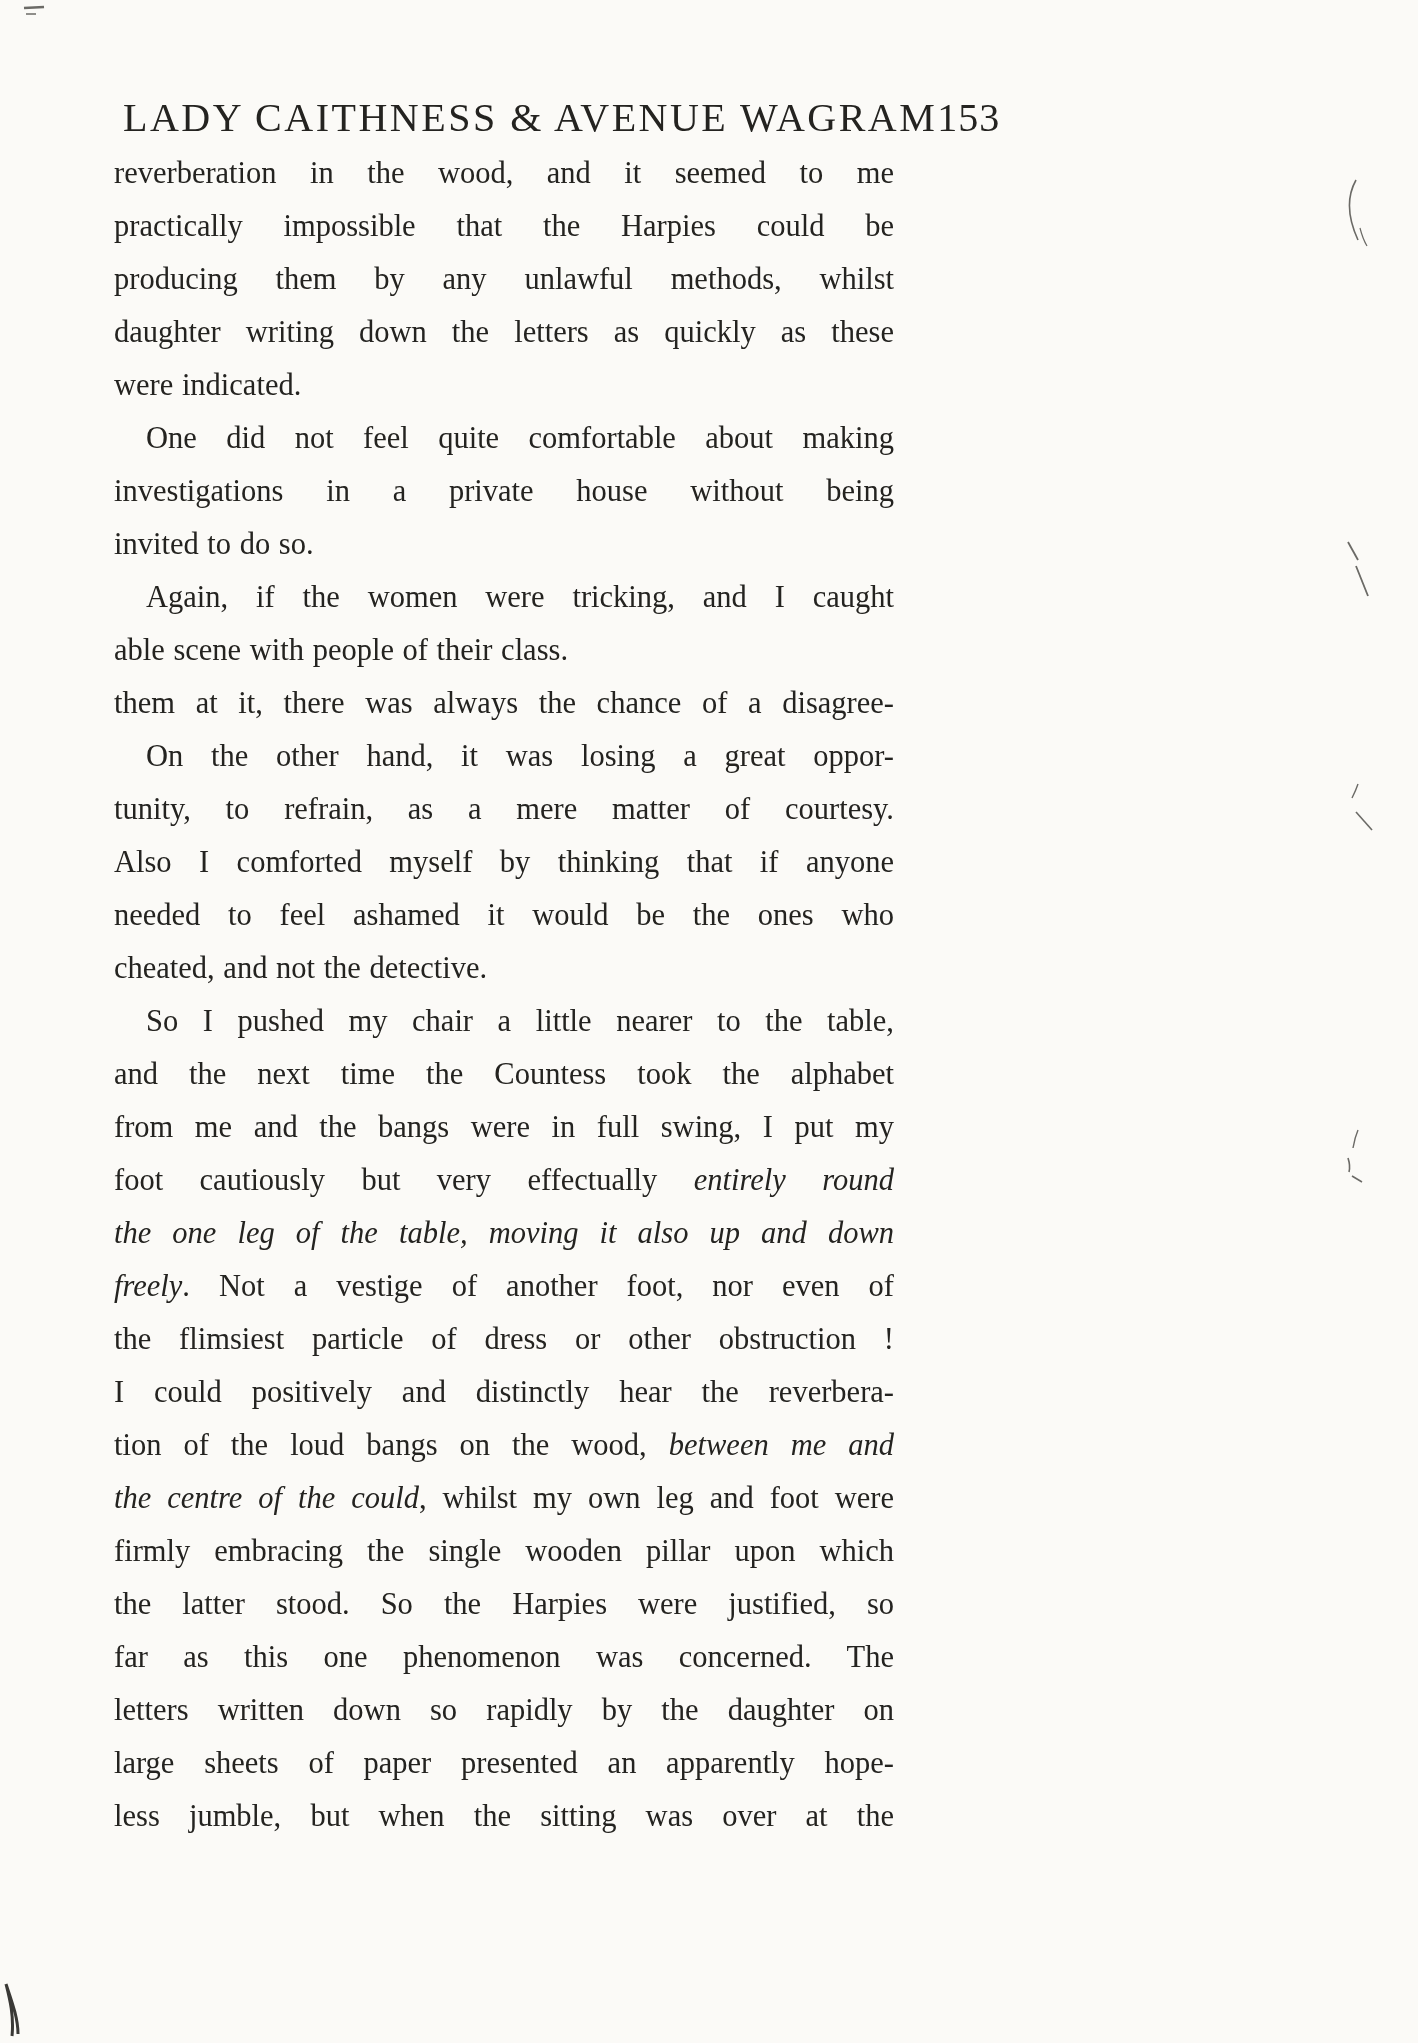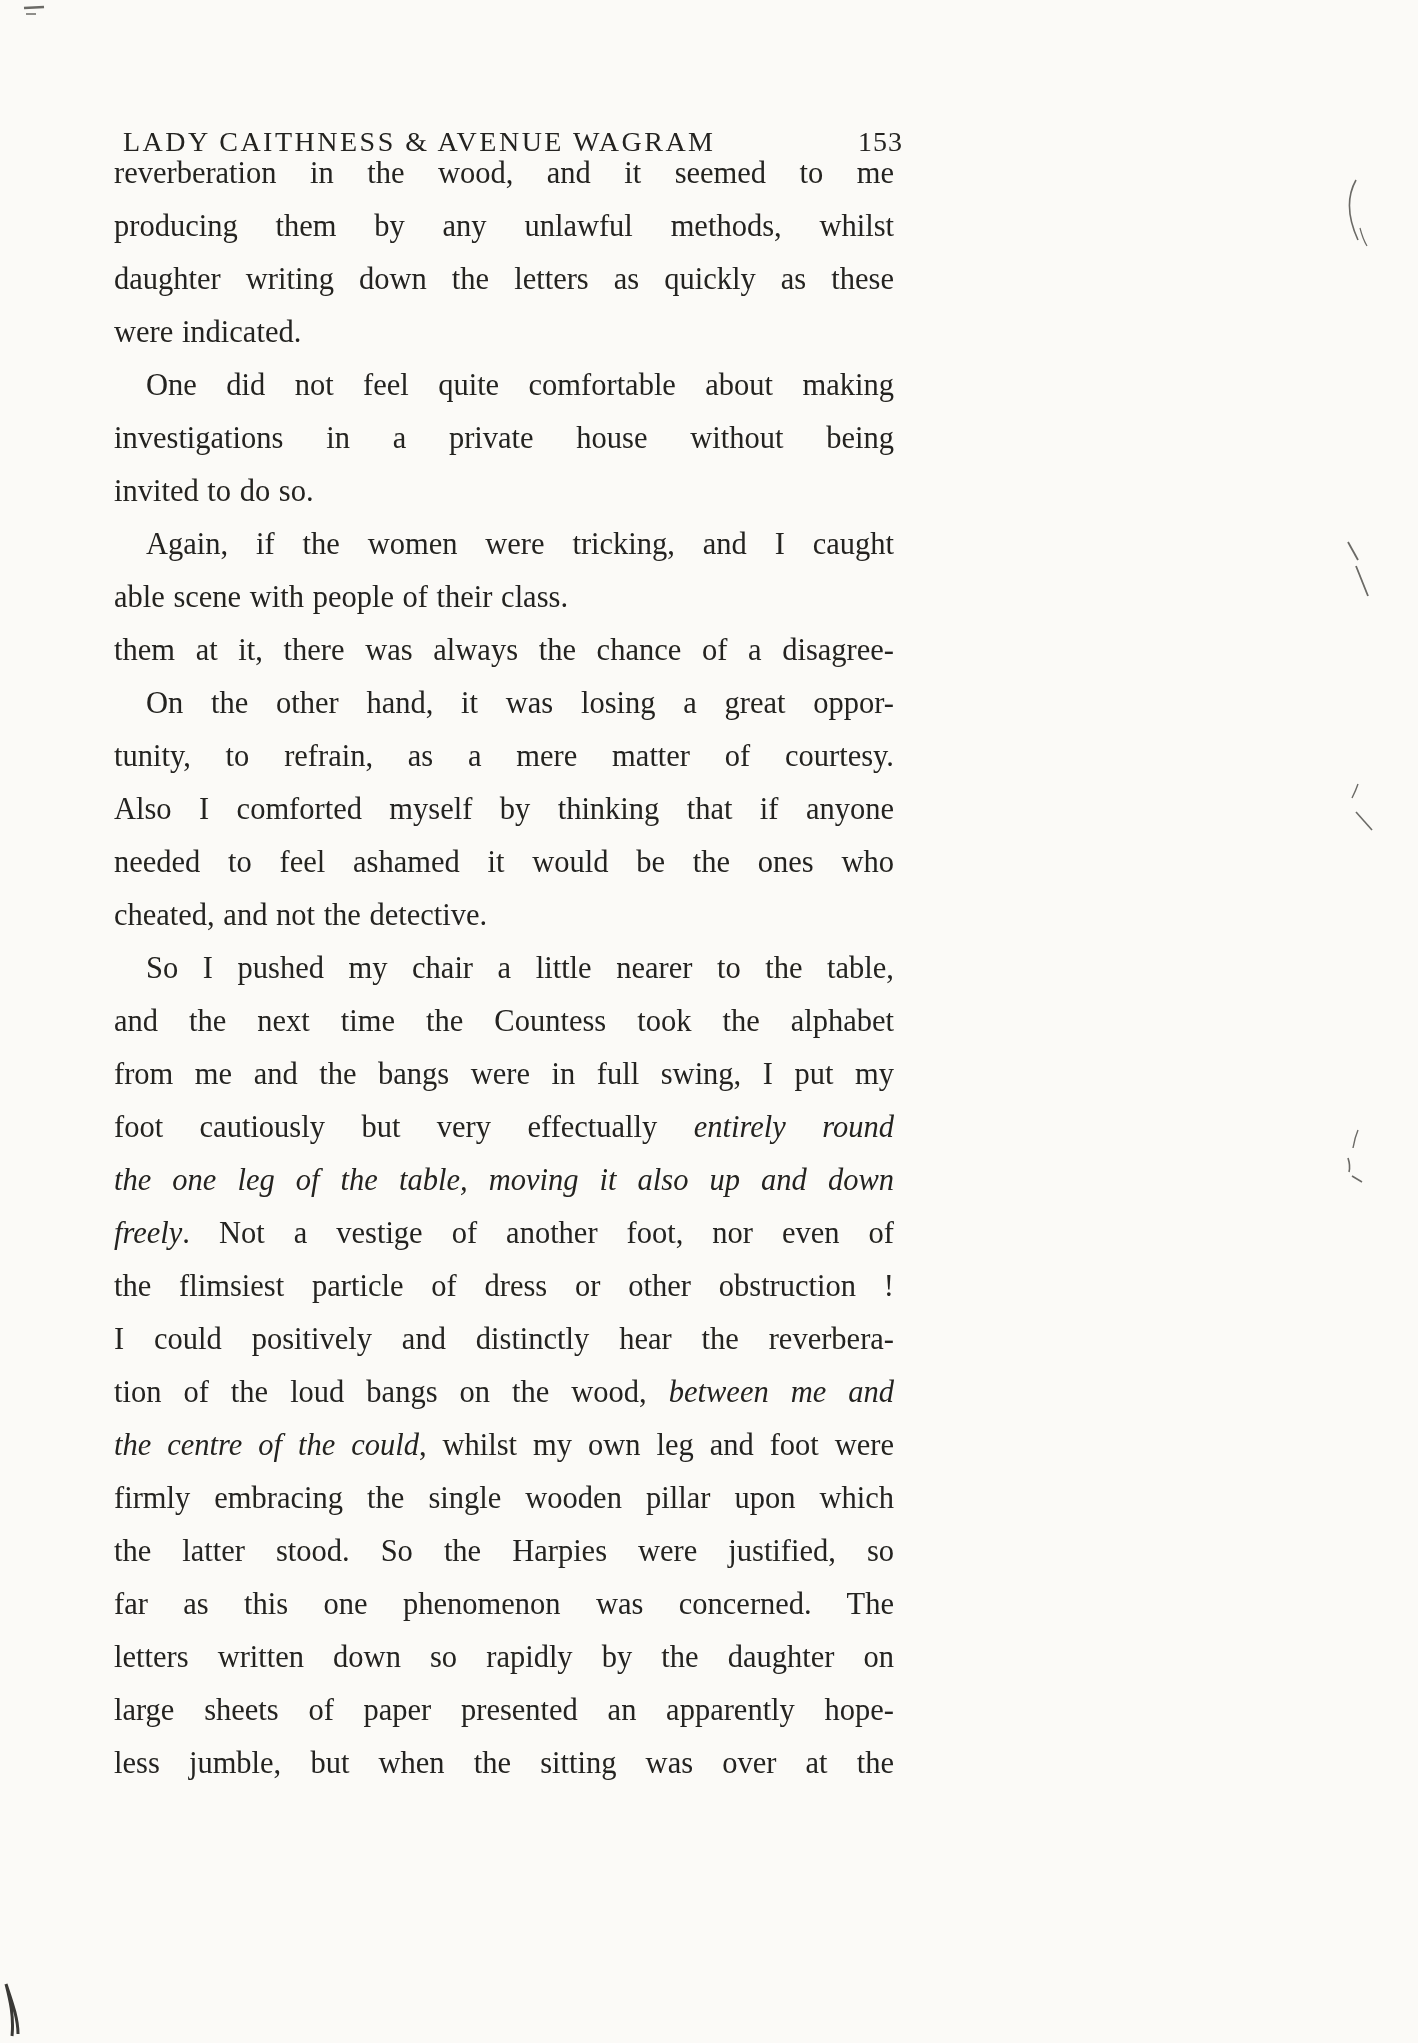--- a/index.html
+++ b/index.html
@@ -23,24 +23,23 @@
     inset: 0;
   }
   .running-head {
     position: absolute;
     left: 123px;
     top: 94px;
     width: 780px;
     display: flex;
     justify-content: space-between;
     align-items: flex-end;
-    font-size: 28px;
+    font-size: 40px;
     letter-spacing: 2.5px;
     white-space: nowrap;
-    margin-top: 32px;
   }
   .running-head .pagenum {
     letter-spacing: 1px;
   }
   .text-block {
     position: absolute;
     left: 114px;
     top: 147px;
     width: 780px;
   }
@@ -76,20 +75,21 @@
 
 <div class="page">
 
   <div class="running-head">
     <span>LADY CAITHNESS &amp; AVENUE WAGRAM</span>
     <span class="pagenum">153</span>
   </div>
 
   <div class="text-block">
       <div class="line just"><span>reverberation in the wood, and it seemed to me</span></div>
+      <div class="line just"><span>practically impossible that the Harpies could be</span></div>
       <div class="line just"><span>producing them by any unlawful methods, whilst</span></div>
       <div class="line just"><span>daughter writing down the letters as quickly as these</span></div>
       <div class="line"><span>were indicated.</span></div>
       <div class="line just ind"><span>One did not feel quite comfortable about making</span></div>
       <div class="line just"><span>investigations in a private house without being</span></div>
       <div class="line"><span>invited to do so.</span></div>
       <div class="line just ind"><span>Again, if the women were tricking, and I caught</span></div>
       <div class="line"><span>able scene with people of their class.</span></div>
       <div class="line just"><span>them at it, there was always the chance of a disagree-</span></div>
       <div class="line just ind"><span>On the other hand, it was losing a great oppor-</span></div>

